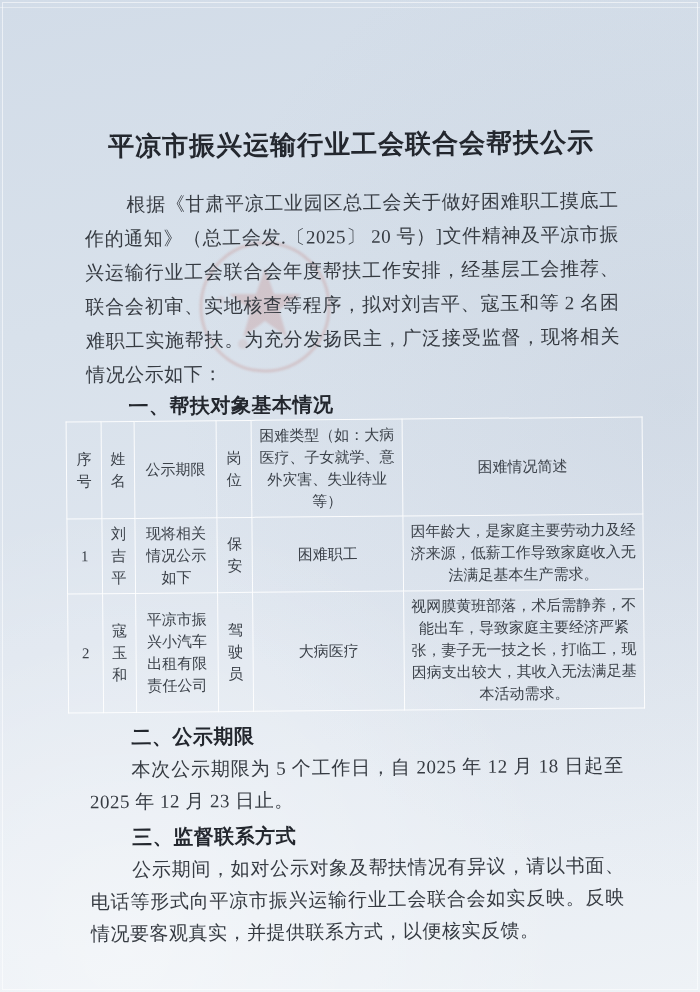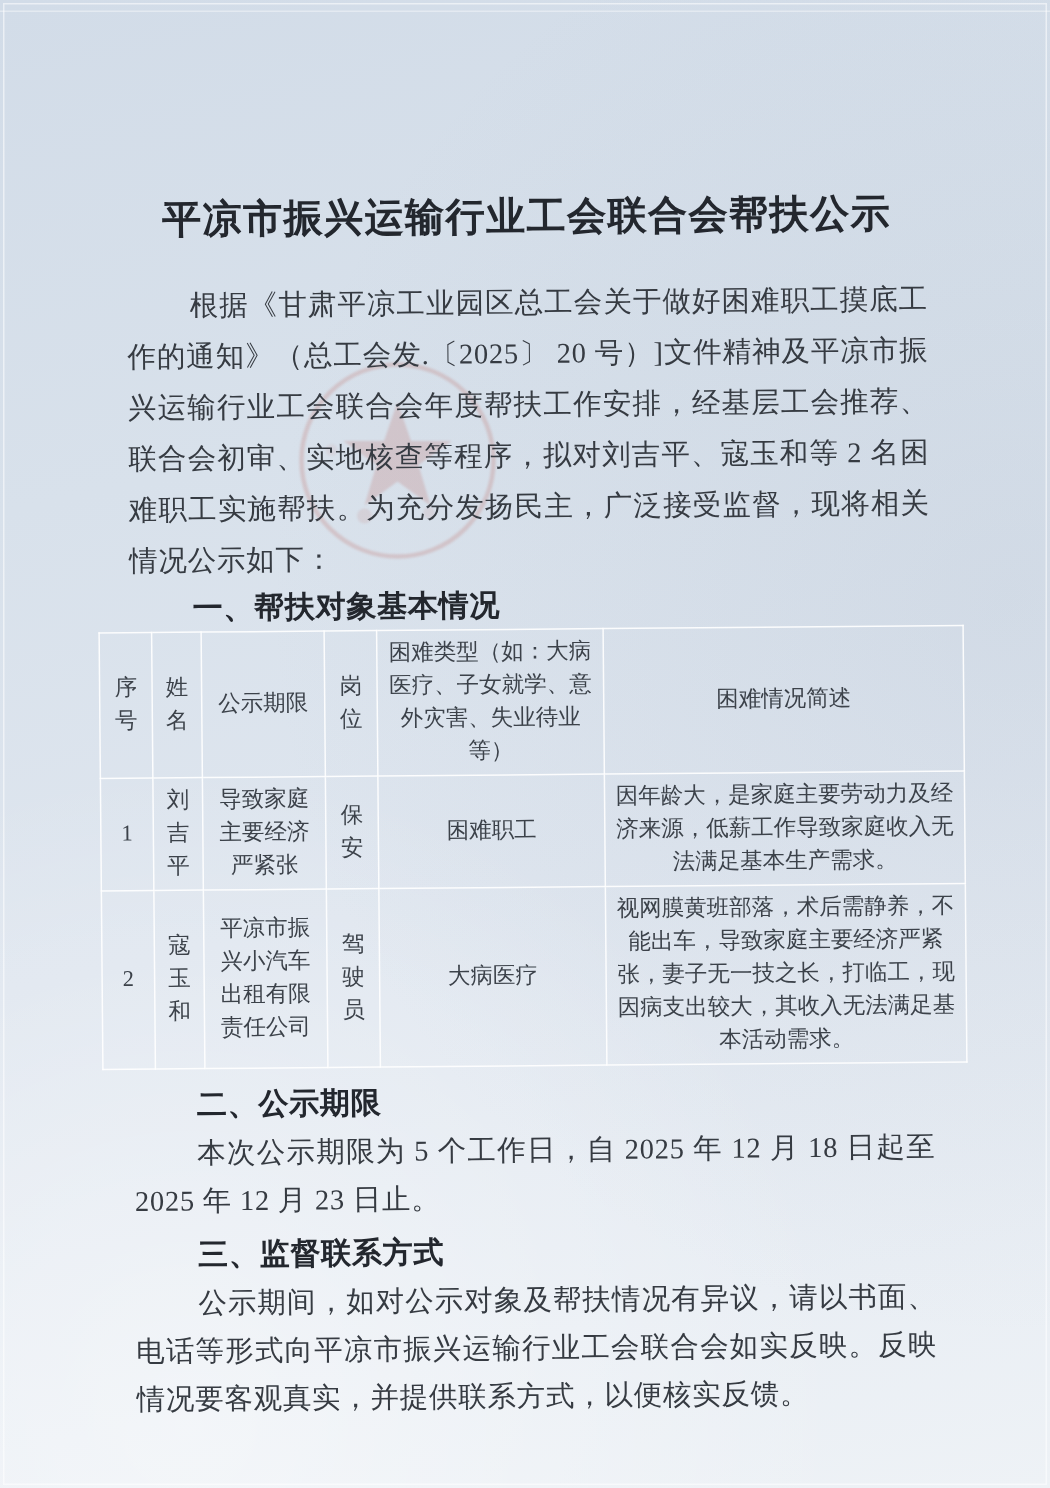--- a/index.html
+++ b/index.html
@@ -106,21 +106,21 @@
         <th>公示期限</th>
         <th>岗位</th>
         <th>困难类型（如：大病医疗、子女就学、意外灾害、失业待业等）</th>
         <th>困难情况简述</th>
       </tr>
     </thead>
     <tbody>
       <tr class="r1">
         <td>1</td>
         <td>刘吉平</td>
-        <td class="unit">导致家庭主要经济严紧张</td>
+        <td class="unit">现将相关情况公示如下</td>
         <td>保安</td>
         <td>困难职工</td>
         <td class="desc">因年龄大，是家庭主要劳动力及经济来源，低薪工作导致家庭收入无法满足基本生产需求。</td>
       </tr>
       <tr class="r2">
         <td>2</td>
         <td>寇玉和</td>
         <td class="unit">平凉市振兴小汽车出租有限责任公司</td>
         <td>驾驶员</td>
         <td>大病医疗</td>

